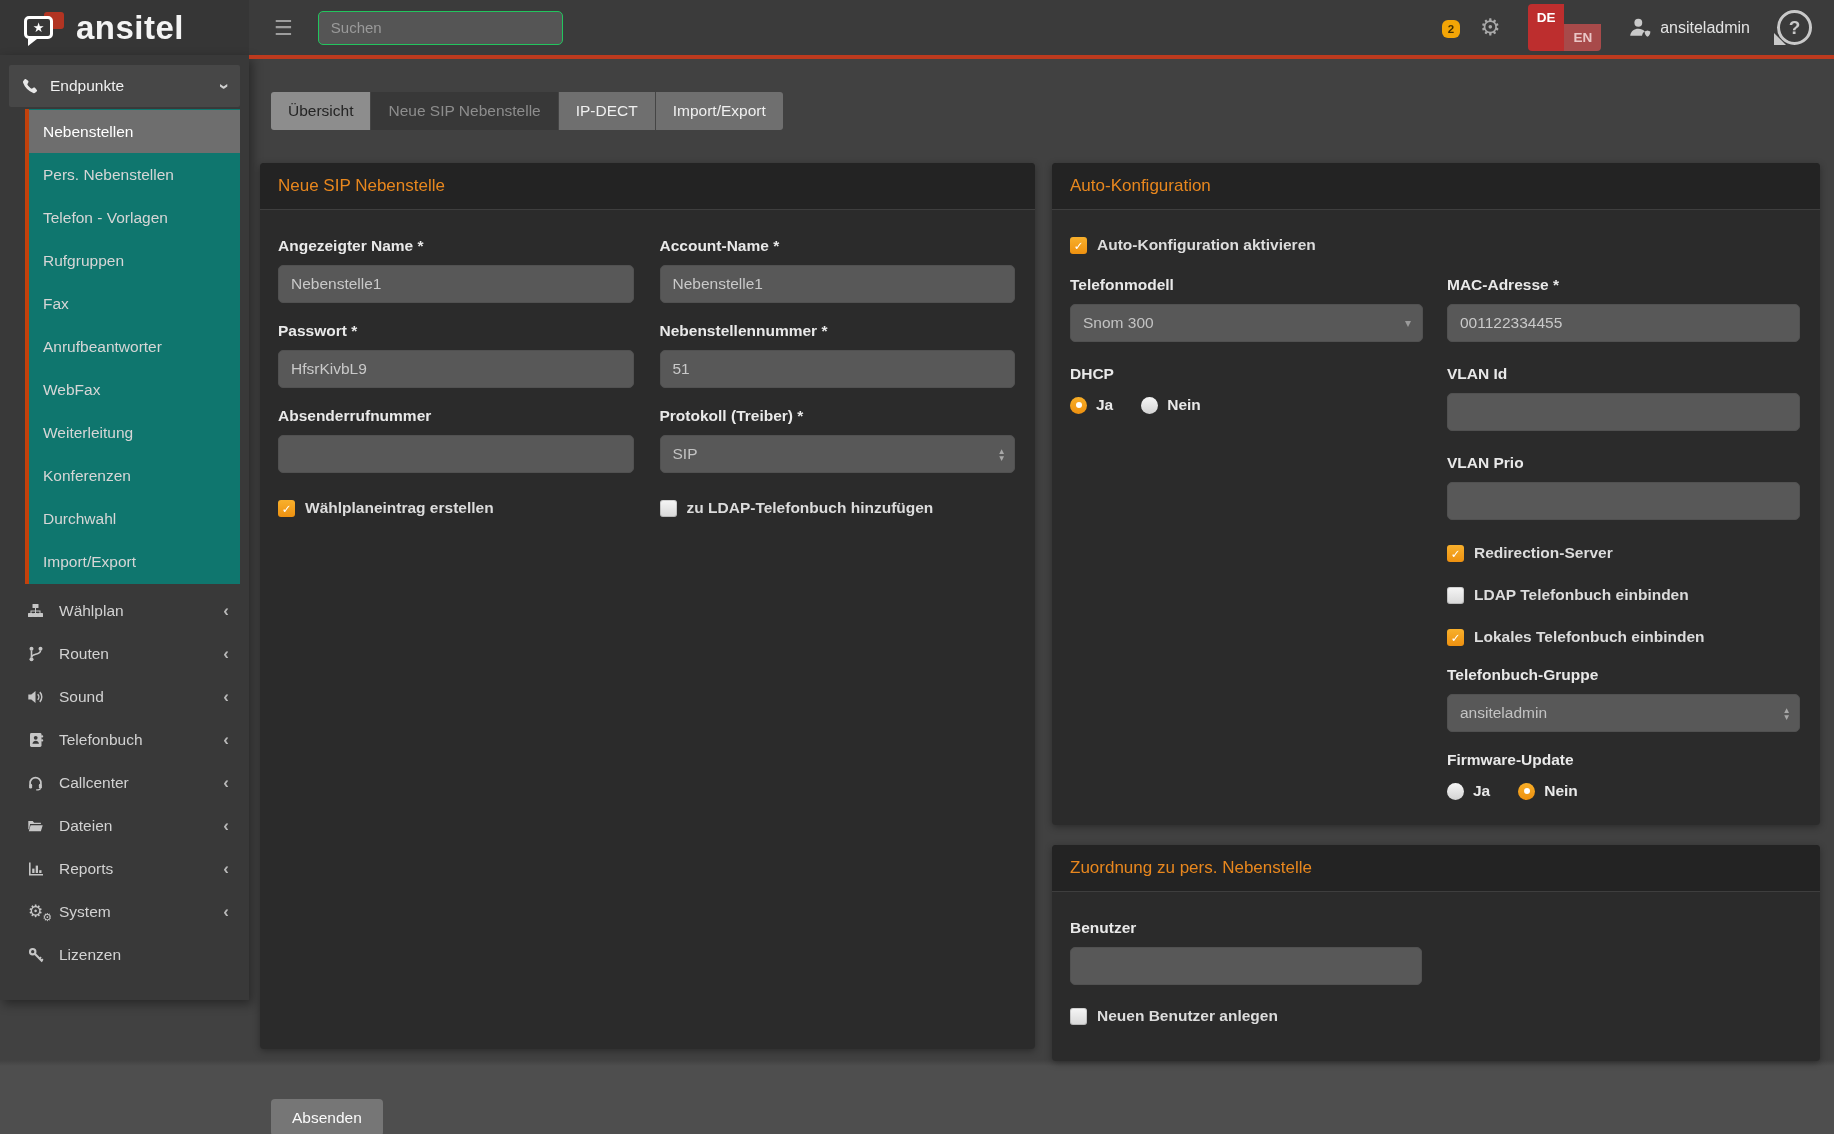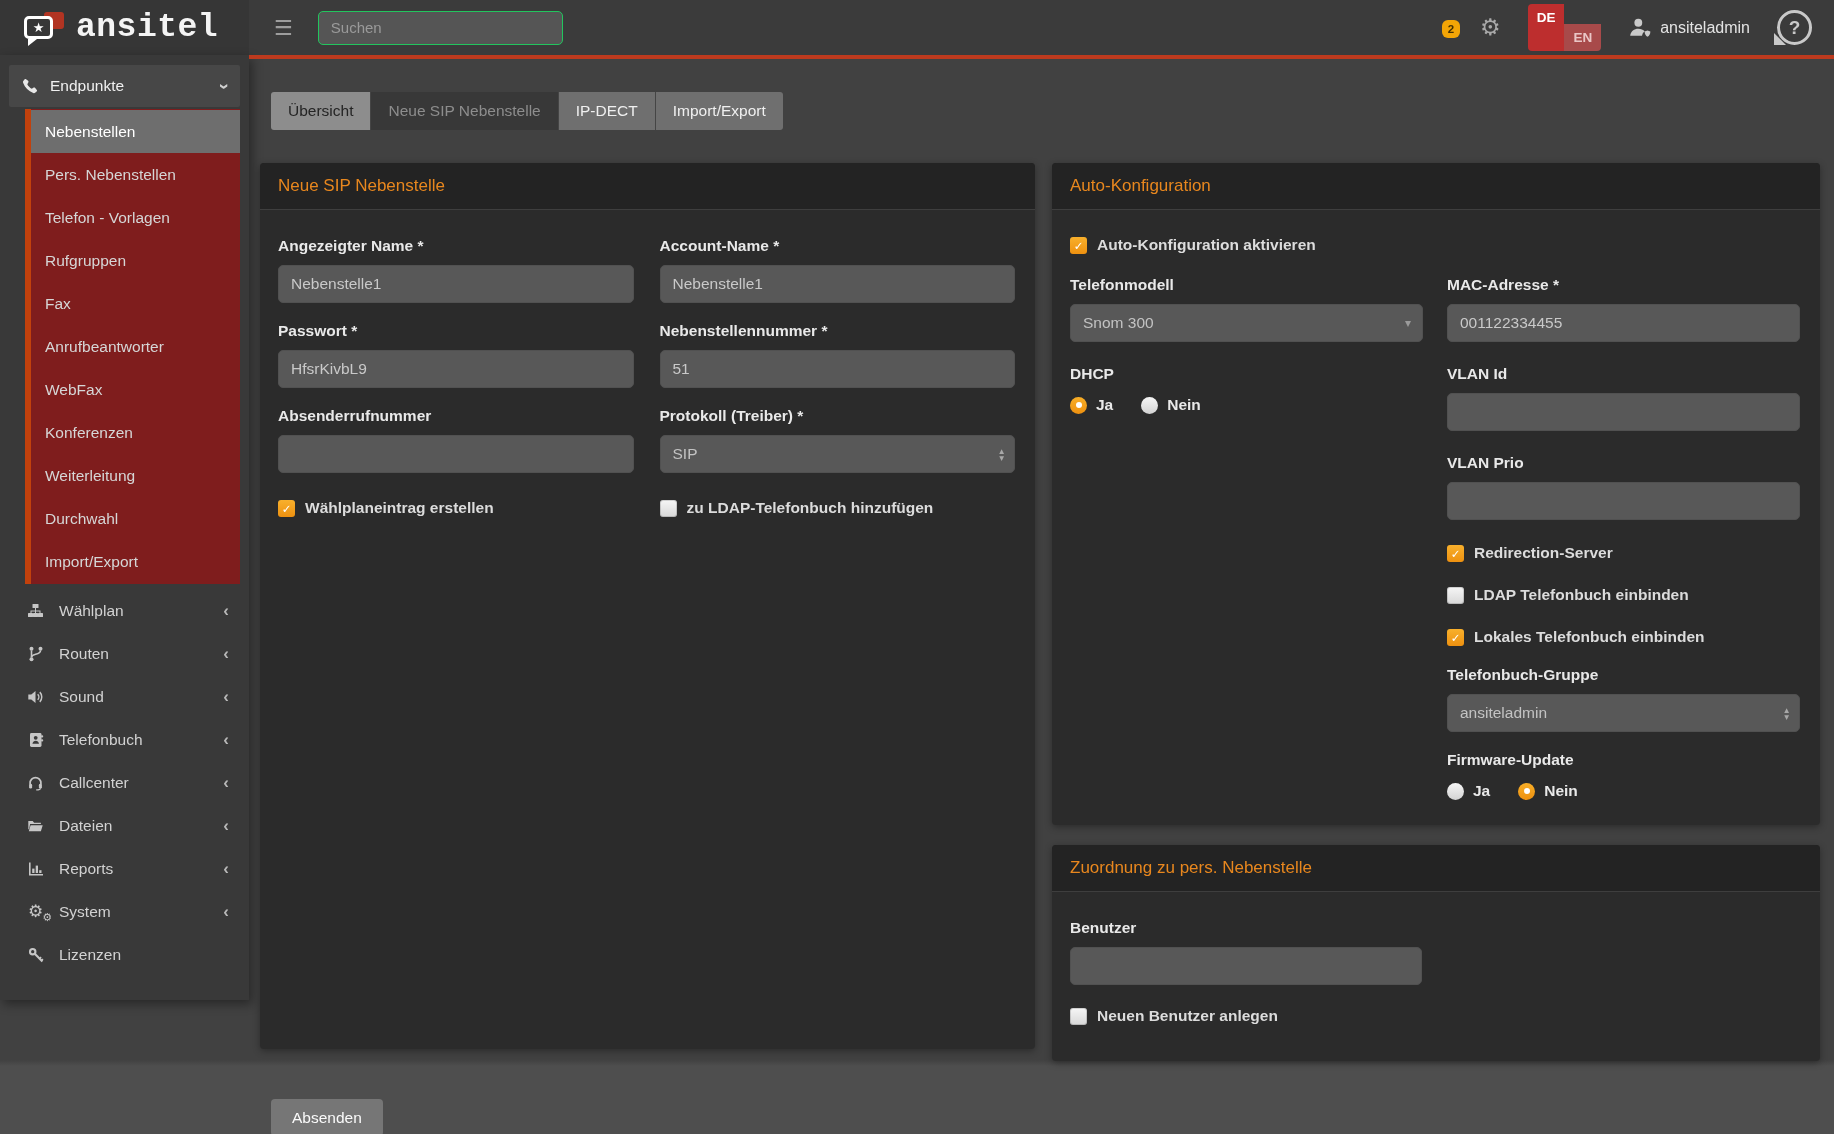--- a/index.html
+++ b/index.html
@@ -9,21 +9,21 @@
          background:linear-gradient(180deg,#414141 0px,#414141 1060px,#4e4e4e 1066px,#4e4e4e 100%); }
 
   
   .topbar { height:55px; background:#3b3b3b; display:flex; align-items:stretch; }
   .logo { width:249px; background:#363636; display:flex; align-items:center; padding-left:24px; gap:10px; cursor:pointer; }
   .logo-icon { position:relative; width:42px; height:40px; flex:none; }
   .li-back { position:absolute; right:2px; top:4px; width:20px; height:17px; background:#b23422; border-radius:3px; }
   .li-front { position:absolute; left:0; top:8px; width:29px; height:23px; background:#363636; border:3px solid #fff;
               border-radius:5px; color:#fff; font-size:13px; line-height:1; display:flex; align-items:center; justify-content:center; }
   .li-tail { position:absolute; left:4px; top:31px; width:0; height:0; border-top:7px solid #fff; border-right:9px solid transparent; }
-  .logo-text { font-size:33px; font-weight:bold; color:#f4f4f4; letter-spacing:.5px;font-family:Liberation Mono, monospace; }
+  .logo-text { font-size:33px; font-weight:bold; color:#f4f4f4; letter-spacing:.5px; }
   .topbar-main { flex:1; display:flex; align-items:center; padding:0 22px 0 25px; }
   .hamburger { color:#9d9d9d; font-size:21px; cursor:pointer; line-height:1; }
   .search { margin-left:25px; width:245px; height:34px; background:#555; border:1px solid #22c55e; border-radius:5px;
             color:#ccc; padding:0 12px; font-size:15px; outline:none; font-family:inherit; }
   .search::placeholder { color:#9a9a9a; }
   .tb-right { margin-left:auto; display:flex; align-items:center; gap:27px; }
   .alert-wrap { position:relative; cursor:pointer; margin-right:6px; }
   .warn-tri { width:26px; height:22px; background:#c23128; clip-path:polygon(50% 0,100% 100%,0 100%); position:relative; }
   .warn-excl { position:absolute; left:0; right:0; top:4px; text-align:center; color:#fff; font-weight:bold; font-size:14px; line-height:1; }
   .alert-badge { position:absolute; top:-8px; right:-13px; min-width:18px; height:18px; background:#f3a506; color:#453000;
@@ -41,21 +41,21 @@
 
   
   .main-row { display:flex; align-items:flex-start; }
   .side-col { width:249px; flex:none; }
   .sidebar { height:945px; background:#393939; box-shadow:3px 4px 10px rgba(0,0,0,.4); overflow:hidden; padding-top:10px; }
 
   .nav-header { margin:0 9px; height:42px; background:#474747; border-radius:2px; display:flex; align-items:center;
                 padding:0 13px; color:#f0f0f0; font-size:15.5px; gap:12px; cursor:pointer; }
   .nav-header .icon { color:#e8e8e8; display:flex; }
   .chev-down { margin-left:auto; color:#d0d0d0; transform:rotate(90deg); font-size:18px; font-weight:bold; }
-  .submenu { margin:2px 9px 0 25px; background:#7f1d1d; border-left:6px solid #c2410c; padding:1px 0; }
+  .submenu { margin:2px 9px 0 25px; background:#0f766e; border-left:4px solid #c2410c; padding:1px 0; }
   .sub-item { height:43px; display:flex; align-items:center; padding-left:14px; color:#d6d6d6; font-size:15.5px; cursor:pointer; }
   .sub-item.active { background:#6e6e6e; color:#fff; }
   .nav-items { padding-top:5px; }
   .nav-item { height:43px; display:flex; align-items:center; padding:0 20px 0 25px; color:#d2d2d2; font-size:15.5px; gap:13px; cursor:pointer; }
   .nav-item .icon { width:21px; color:#c6c6c6; display:flex; justify-content:center; }
   .chev-left { margin-left:auto; color:#b8b8b8; font-size:17px; font-weight:bold; }
   .nav-item.cutoff { margin-top:13px; color:#3e3e3e; font-weight:bold; }
   .cogs { position:relative; font-size:17px; line-height:1; }
   .cogs .small { position:absolute; font-size:11px; right:-6px; bottom:-3px; }
 
@@ -189,24 +189,24 @@
           <div class="sub-item">
               <span>Fax</span>
             </div>
           <div class="sub-item">
               <span>Anrufbeantworter</span>
             </div>
           <div class="sub-item">
               <span>WebFax</span>
             </div>
           <div class="sub-item">
+              <span>Weiterleitung</span>
+            </div>
+          <div class="sub-item">
               <span>Konferenzen</span>
-            </div>
-          <div class="sub-item">
-              <span>Weiterleitung</span>
             </div>
           <div class="sub-item">
               <span>Durchwahl</span>
             </div>
           <div class="sub-item">
               <span>Import/Export</span>
             </div>
         </div>
 
         <div class="nav-items">

